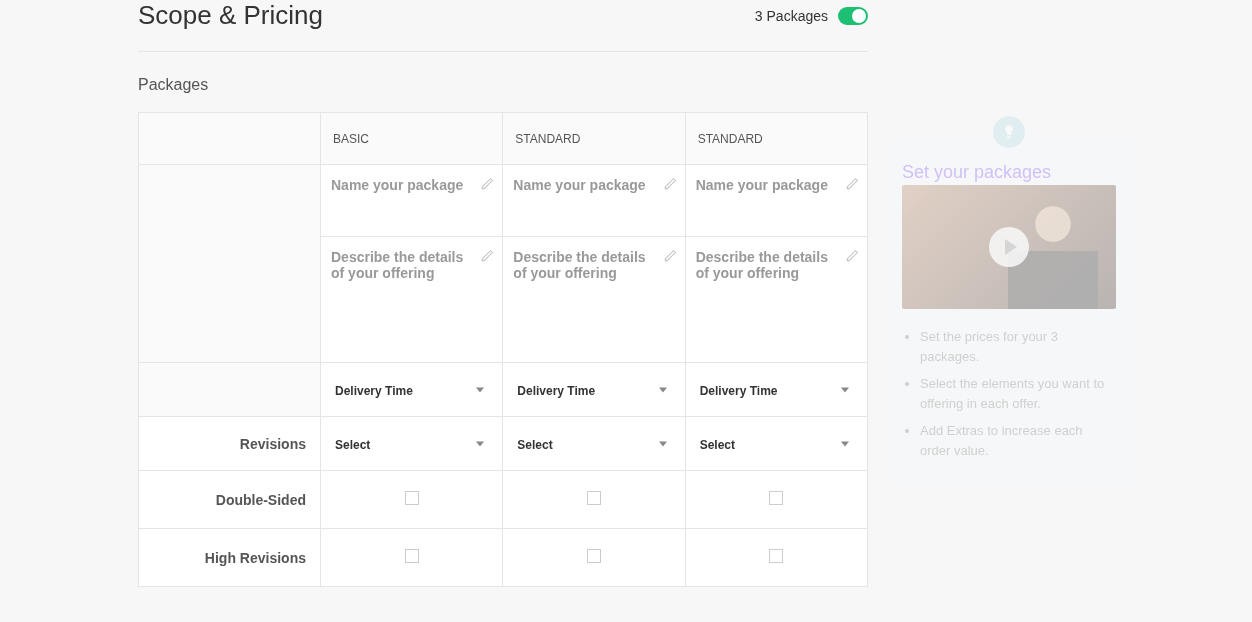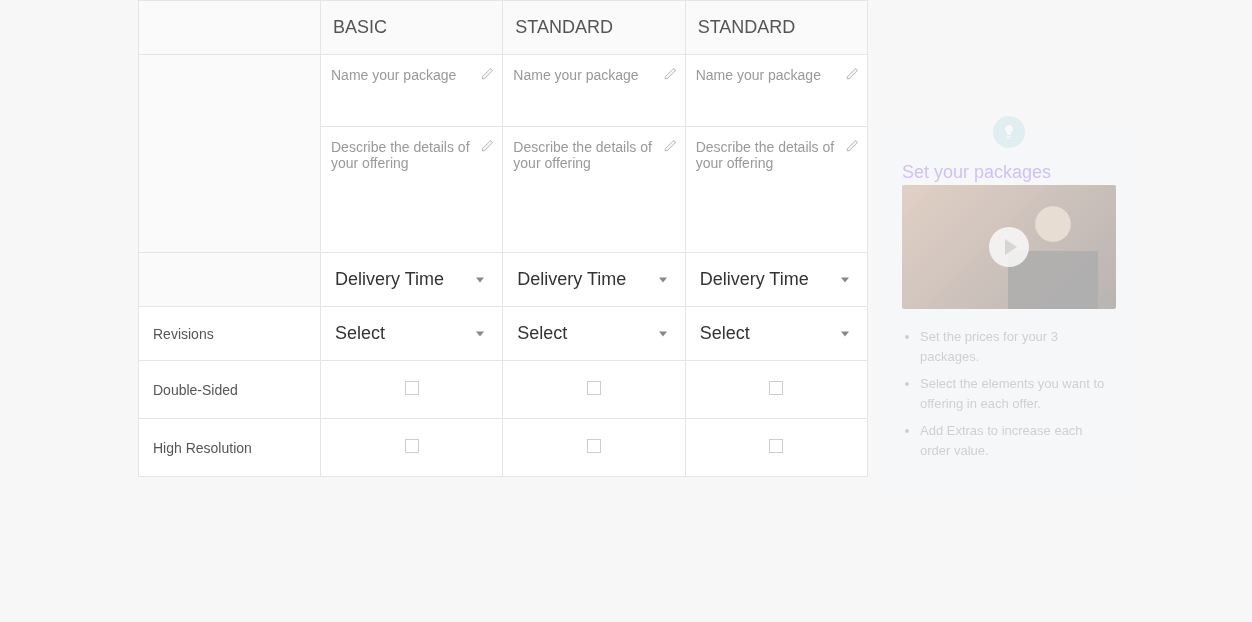--- a/index.html
+++ b/index.html
@@ -66,29 +66,30 @@
       margin-bottom: 18px;
     }
     table.pkg {
       width: 100%;
       border-collapse: collapse;
       background: #fff;
       table-layout: fixed;
     }
     table.pkg th, table.pkg td {
       border: 1px solid #e5e5e5;
+      font-weight: bold;
     }
     table.pkg th.rowlabel-col { width: 182px; }
     table.pkg thead th {
       background: #fafafa;
       text-align: left;
       padding: 16px 12px;
       font-weight: 400;
       color: #555;
-      font-size: 18px;
+      font-size: 12px;
       height: 52px;
     }
     table.pkg thead th.rowlabel-col { background: #fafafa; }
     .cell-input {
       position: relative;
       padding: 12px 28px 12px 10px;
     }
     .cell-input .placeholder {
       color: #999;
       font-size: 14px;
@@ -101,32 +102,32 @@
       height: 14px;
       color: #c0c0c0;
     }
     .name-cell { height: 72px; vertical-align: top; }
     .desc-cell { height: 126px; vertical-align: top; margin-top: 42px; }
     .rowlabel {
       padding: 0 14px;
       color: #555;
       font-size: 14px;
       background: #fff;
-      text-align: left;
+      text-align: right;
       vertical-align: middle;
     }
     .select-cell {
       position: relative;
       height: 54px;
       padding: 0 14px;
       vertical-align: middle;
     }
     .select-cell .select-text {
       color: #333;
-      font-size: 18px;
+      font-size: 12px;
     }
     .caret {
       position: absolute;
       right: 18px;
       top: 50%;
       transform: translateY(-50%);
       width: 0; height: 0;
       border-left: 4px solid transparent;
       border-right: 4px solid transparent;
       border-top: 5px solid #888;
@@ -218,21 +219,29 @@
       font-size: 13px;
       line-height: 1.5;
     }
     .tips ul li { margin-bottom: 8px; }
   </style>
 </head>
 <body>
 
 <div class="page">
   <div class="main">
-
+    <div class="header-row">
+      <h1 class="page-title">Scope &amp; Pricing</h1>
+      <div class="toggle-group">
+        <span class="toggle-label">3 Packages</span>
+        <div class="toggle"></div>
+      </div>
+    </div>
+
+    <div class="packages-label">Packages</div>
 
     <table class="pkg">
       <thead>
         <tr>
           <th class="rowlabel-col"></th>
           <th>BASIC</th>
           <th>STANDARD</th>
           <th>STANDARD</th>
         </tr>
       </thead>
@@ -326,21 +335,21 @@
         </tr>
 
         <tr>
           <td class="rowlabel">Double-Sided</td>
           <td class="check-cell"><span class="checkbox"></span></td>
           <td class="check-cell"><span class="checkbox"></span></td>
           <td class="check-cell"><span class="checkbox"></span></td>
         </tr>
 
         <tr>
-          <td class="rowlabel">High Resolution</td>
+          <td class="rowlabel">High Revisions</td>
           <td class="check-cell"><span class="checkbox"></span></td>
           <td class="check-cell"><span class="checkbox"></span></td>
           <td class="check-cell"><span class="checkbox"></span></td>
         </tr>
       </tbody>
     </table>
   </div>
 
   <aside class="tips">
     <div class="tips-bulb">

